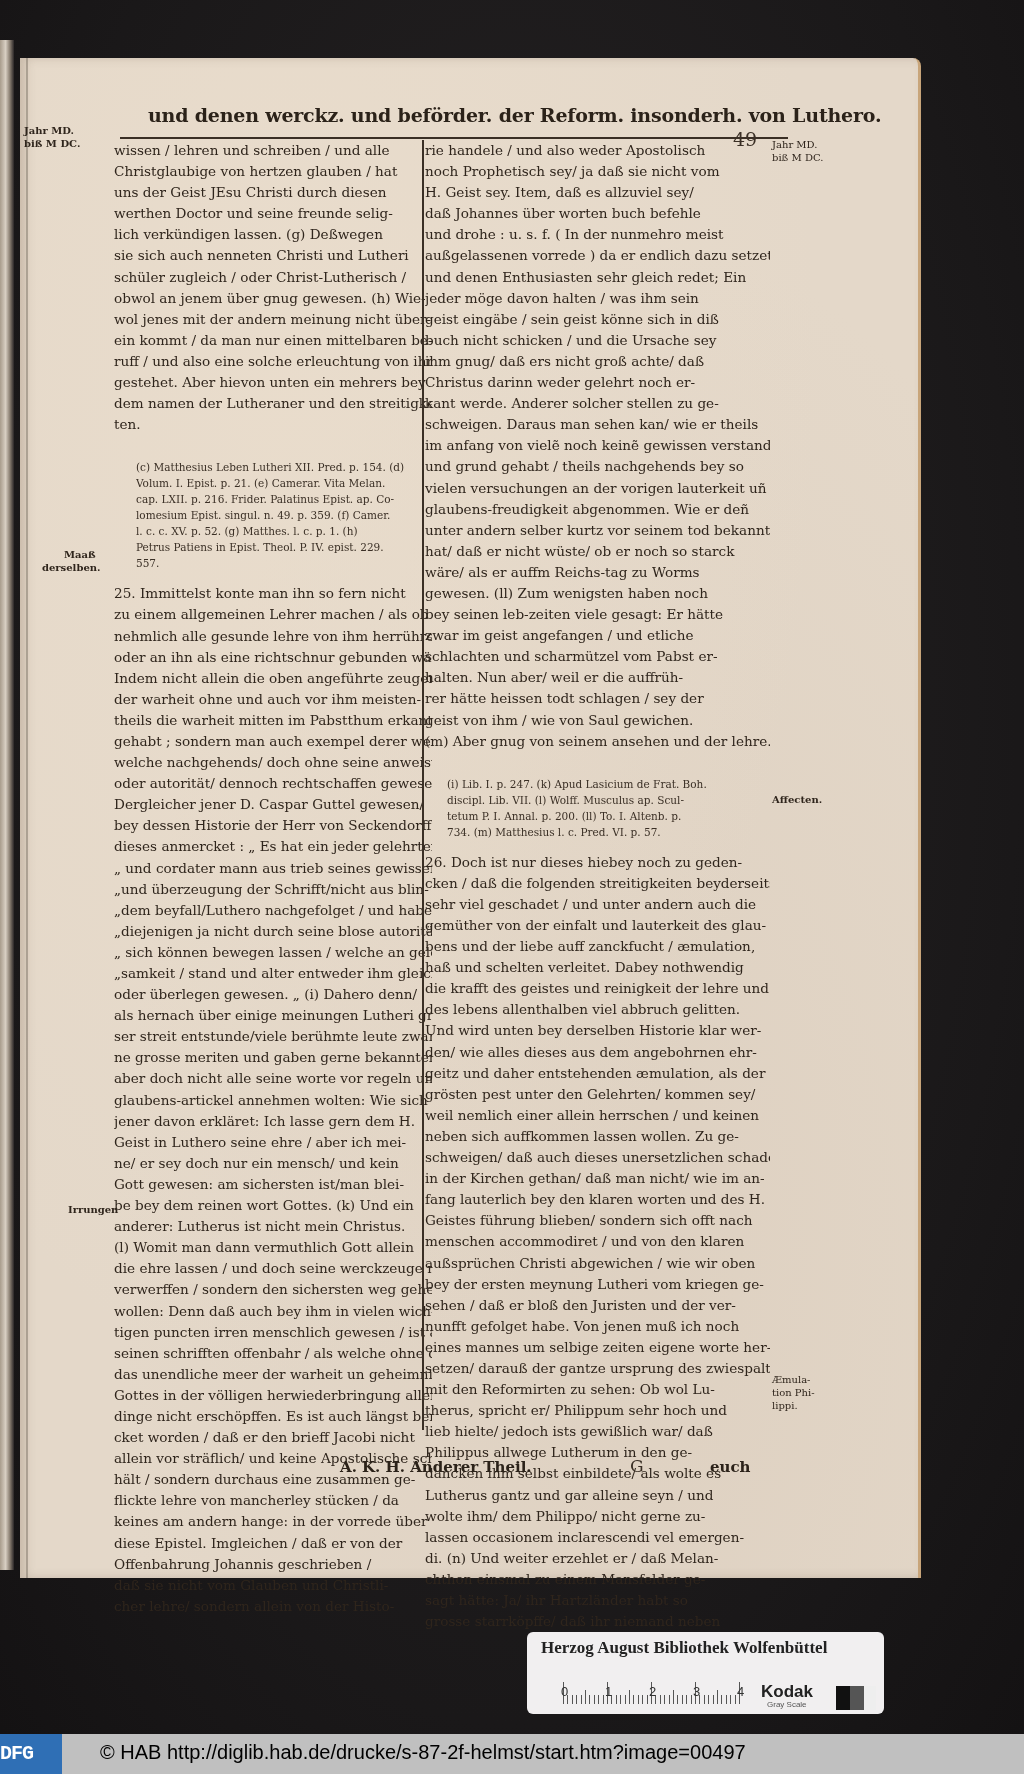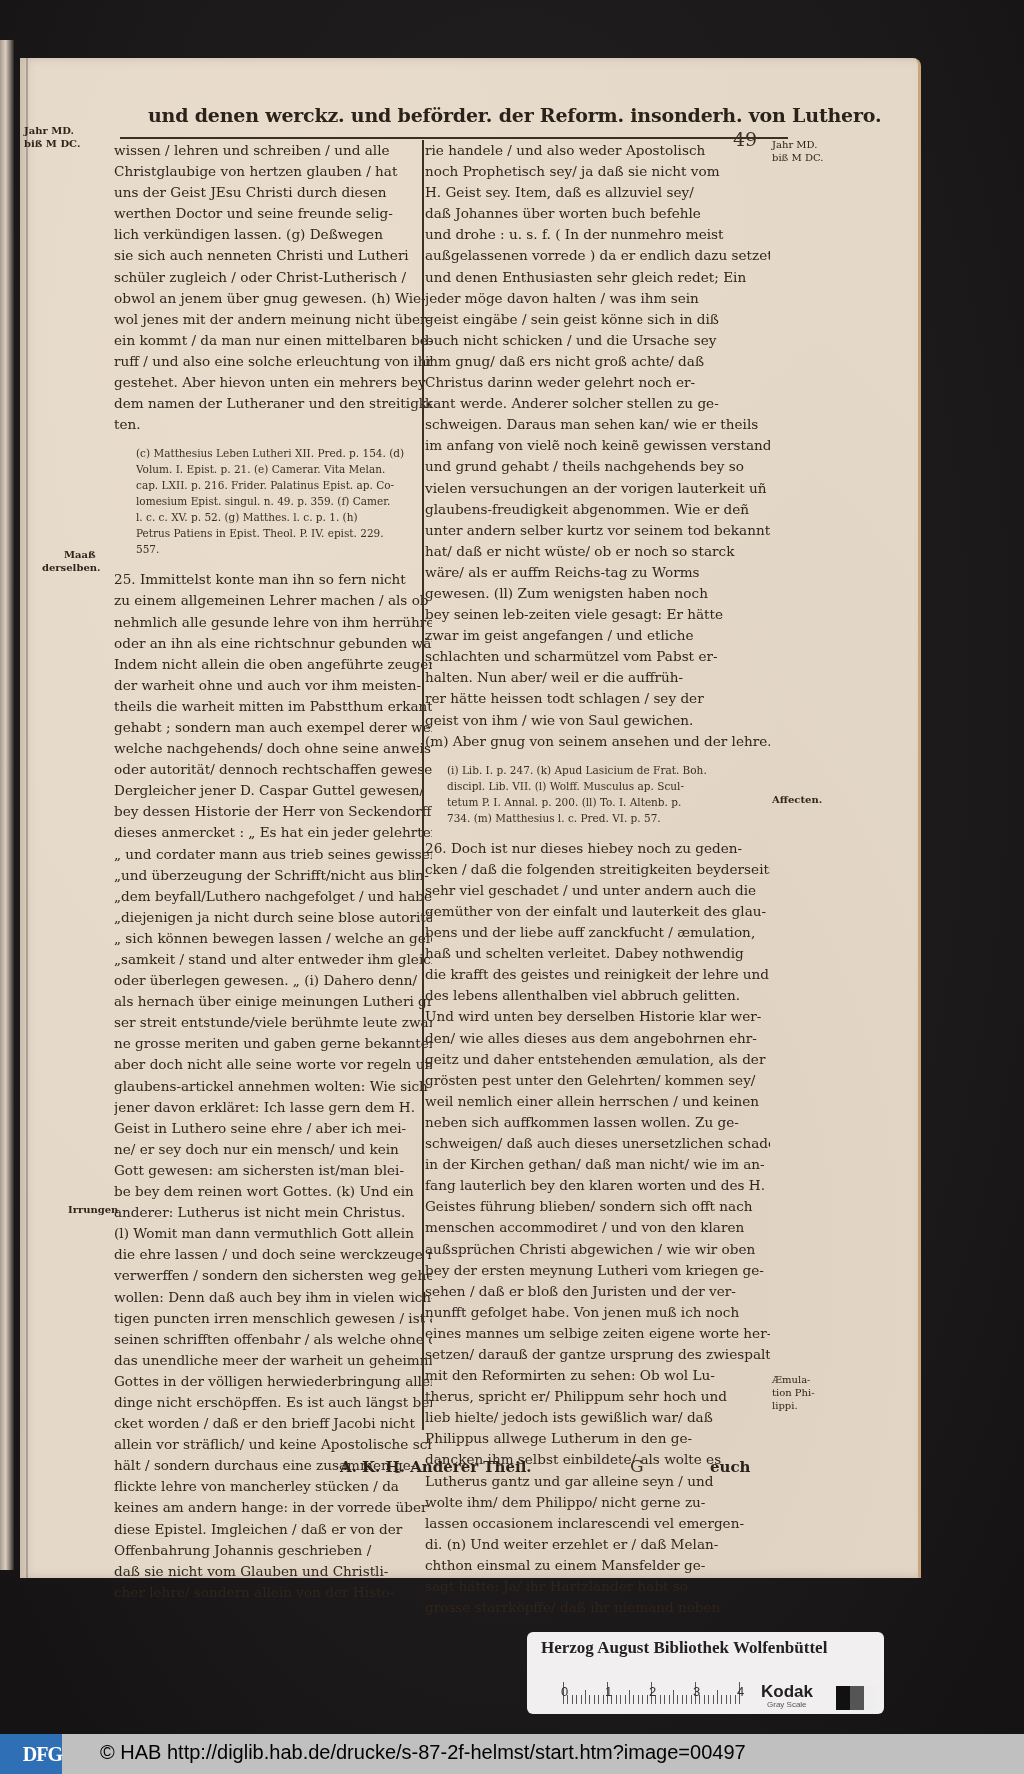--- a/index.html
+++ b/index.html
@@ -48,21 +48,21 @@
     text-align: justify;
   }
   .col-left { left: 94px; }
   .col-right { left: 405px; width: 345px; }
   .col-rule {
     position: absolute; left: 402px; top: 82px; width: 1.5px; height: 1290px; background: #3a2f25;
   }
   .col p { margin: 0; }
   .line { display: block; white-space: nowrap; overflow: hidden; text-overflow: clip; }
   .note {
-    font-size: 10.5px; line-height: 16px; padding-left: 22px; margin-top: 10px; margin-bottom: 12px;
+    font-size: 10.5px; line-height: 16px; padding-left: 22px; margin-top: 24px; margin-bottom: 12px;
     color: #3a2f25;
   }
   .note .line { white-space: nowrap; }
   .margin-note {
     position: absolute; font-size: 10px; line-height: 13px; color: #2f251c; font-weight: bold;
     white-space: nowrap;
   }
   .catchword {
     position: absolute; font-size: 15px; color: #2b2219; font-weight: bold; white-space: nowrap;
   }
@@ -92,22 +92,22 @@
     position: absolute; left: 240px; top: 68px; font-family: "Liberation Sans", sans-serif;
     font-size: 8px; color: #555;
   }
   .gray-swatch { position: absolute; top: 54px; height: 24px; }
 
   .footer-bar {
     position: absolute; left: 0; top: 1734px; width: 1024px; height: 40px; background: #c0c0c0;
   }
   .dfg-logo {
     position: absolute; left: 0; top: 0; width: 62px; height: 40px; background: #2f6fb5;
-    color: #fff; font-family: Liberation Serif, serif; font-weight: bold; font-size: 20px;
-    line-height: 40px; text-align: right; letter-spacing: -1px;
+    color: #fff; font-family: Liberation Mono, monospace; font-weight: bold; font-size: 20px;
+    line-height: 40px; text-align: left; letter-spacing: -1px;
   }
   .footer-text {
     position: absolute; left: 100px; top: 7px; font-family: "Liberation Sans", sans-serif;
     font-size: 20px; color: #000; white-space: nowrap;
   }
 </style>
 </head>
 <body>
 
 <div class="scan-bg"></div>

